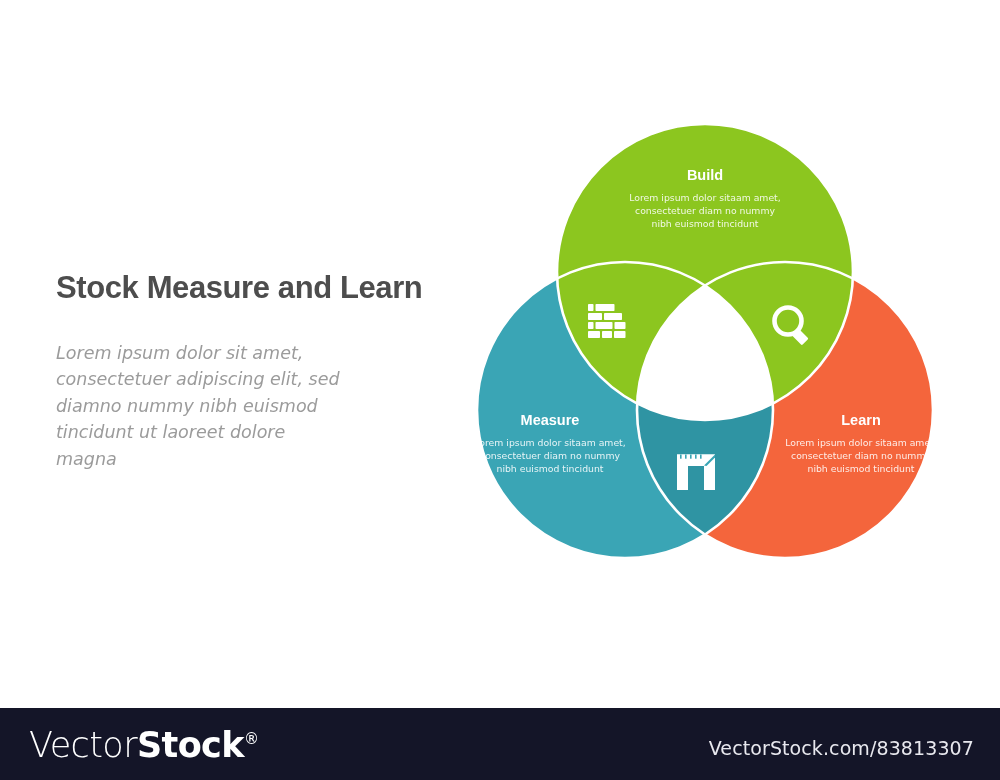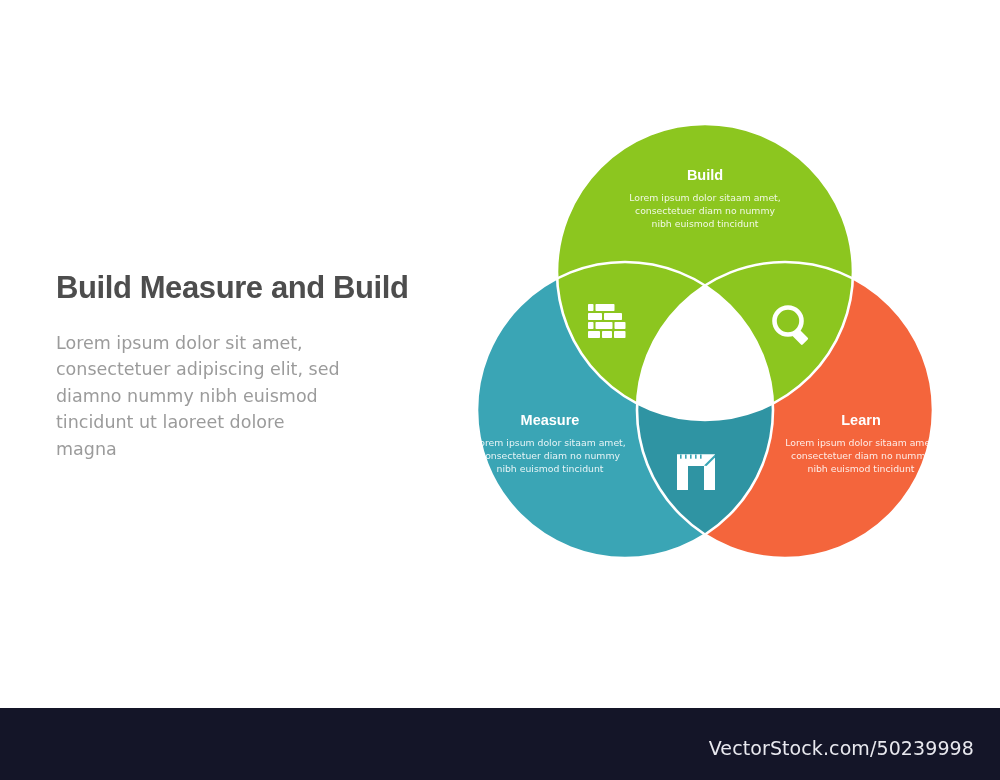--- a/index.html
+++ b/index.html
@@ -14,24 +14,25 @@
   
   #left-text {
     position:absolute; left:56px; top:270px; width:390px;
   }
   #page-title {
     font-size:31px; font-weight:bold; color:#4d4d4d;
     letter-spacing:-0.4px; line-height:1.15;
     font-family:"Liberation Sans", sans-serif;
   }
   #page-desc {
-    margin-top:24px;
+    margin-top:34px;
     font-size:17.5px; line-height:1.52; color:#9b9b9b;
     width:290px;
     font-family:"DejaVu Sans", sans-serif;
+    font-style:italic;
   }
 
   
   #venn { position:absolute; left:455px; top:112px; width:500px; height:470px;text-align:center; }
   #venn svg { display:block; width:500px; height:470px; overflow:visible; }
 
   .seg-title { font-family:"Liberation Sans", sans-serif; font-size:14.5px; font-weight:bold; fill:#ffffff; }
   .seg-line  { font-family:"DejaVu Sans", sans-serif; font-size:9.3px; fill:#ffffff; fill-opacity:.88; }
 
   
@@ -52,21 +53,21 @@
     font-size:19px; color:#e8e8ee; letter-spacing:.1px;
     font-family:"DejaVu Sans", sans-serif;
   }
 </style>
 </head>
 <body>
 
 <div id="stage">
 
   <div id="left-text">
-    <div id="page-title">Build Measure and Build</div>
+    <div id="page-title">Stock Measure and Learn</div>
     <div id="page-desc">Lorem ipsum dolor sit amet, consectetuer adipiscing elit, sed diamno nummy nibh euismod tincidunt ut laoreet dolore magna</div>
   </div>
 
   <div id="venn">
     <svg viewBox="0 0 500 470" xmlns="http://www.w3.org/2000/svg">
       <defs>
 
         <clipPath id="clipB">
             <circle cx="250" cy="160" r="148"></circle>
           </clipPath>
@@ -165,16 +166,17 @@
 
         <g transform="translate(316,192)">
           <circle cx="17" cy="17" r="13.5" fill="none" stroke="#ffffff" stroke-width="4.6"></circle>
           <rect x="24.5" y="26" width="9.5" height="14" rx="1.2" fill="#ffffff" transform="rotate(-45 29.25 33)"></rect>
         </g>
       </g>
     </svg>
   </div>
 
   <div id="footer">
-    <div id="wm-url">VectorStock.com/50239998</div>
+    <div id="wm-logo"><span class="lite">Vector</span><span class="bold">Stock</span><span class="reg">®</span></div>
+    <div id="wm-url">VectorStock.com/83813307</div>
   </div>
 
 </div>
 
 </body></html>

